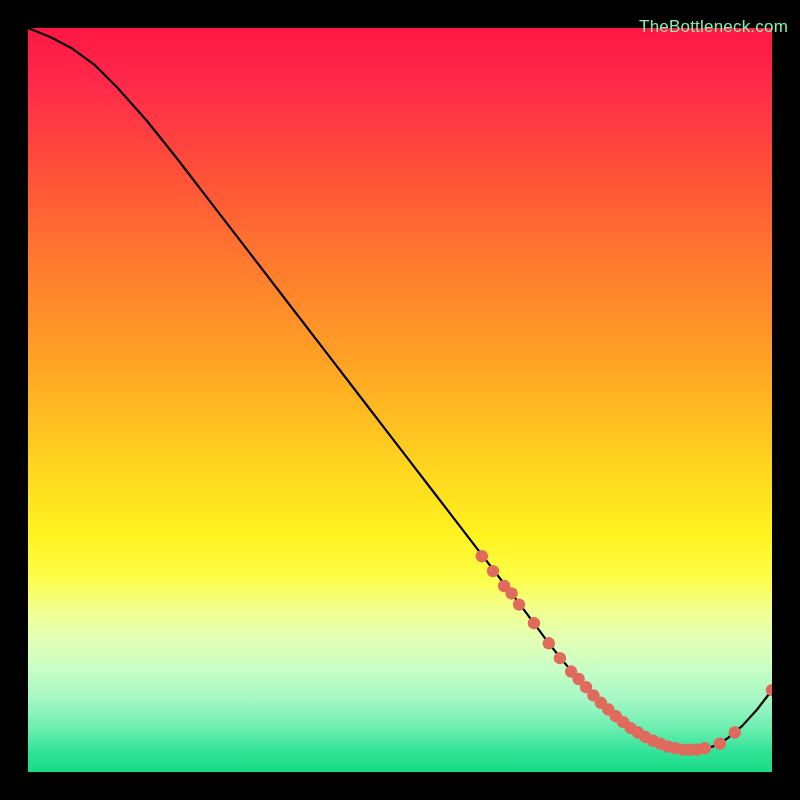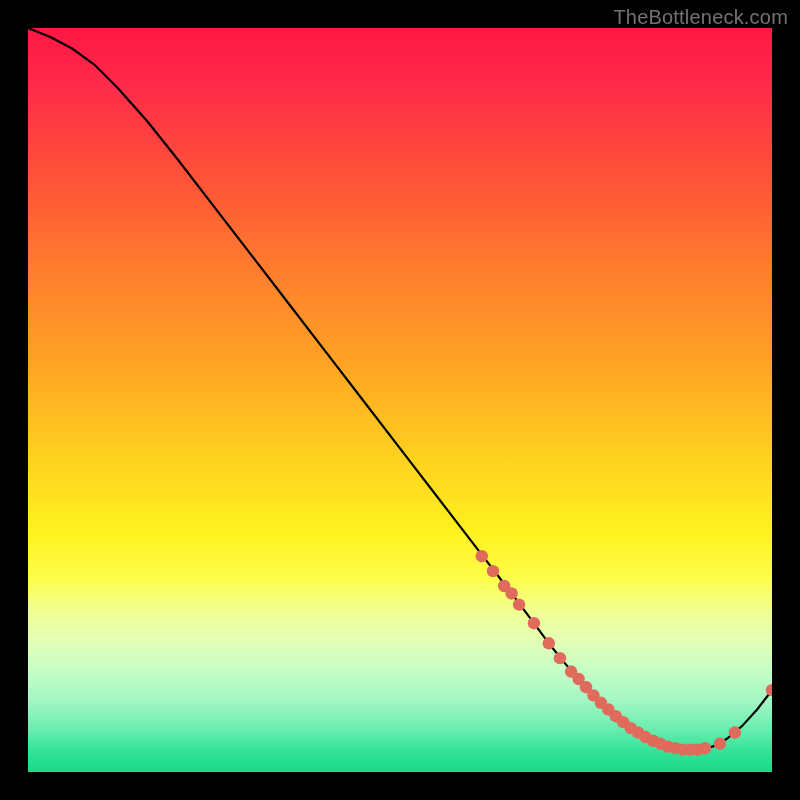--- a/index.html
+++ b/index.html
@@ -45,24 +45,24 @@
       #35e49a 97%,
       #18da86 100%
     );
   }
   .line-layer {
     position: absolute;
     inset: 0;
   }
   .watermark {
     position: absolute;
-    top: 6px;
+    top: 17px;
     right: 12px;
-    color: #737373;
-    font-size: 20px;
+    color: #86efac;
+    font-size: 17px;
     letter-spacing: 0.2px;
     user-select: none;
   }
 </style>
 </head>
 <body>
 
 <div class="stage">
   <div class="plot-area">
     <div class="gradient-bg"></div>

